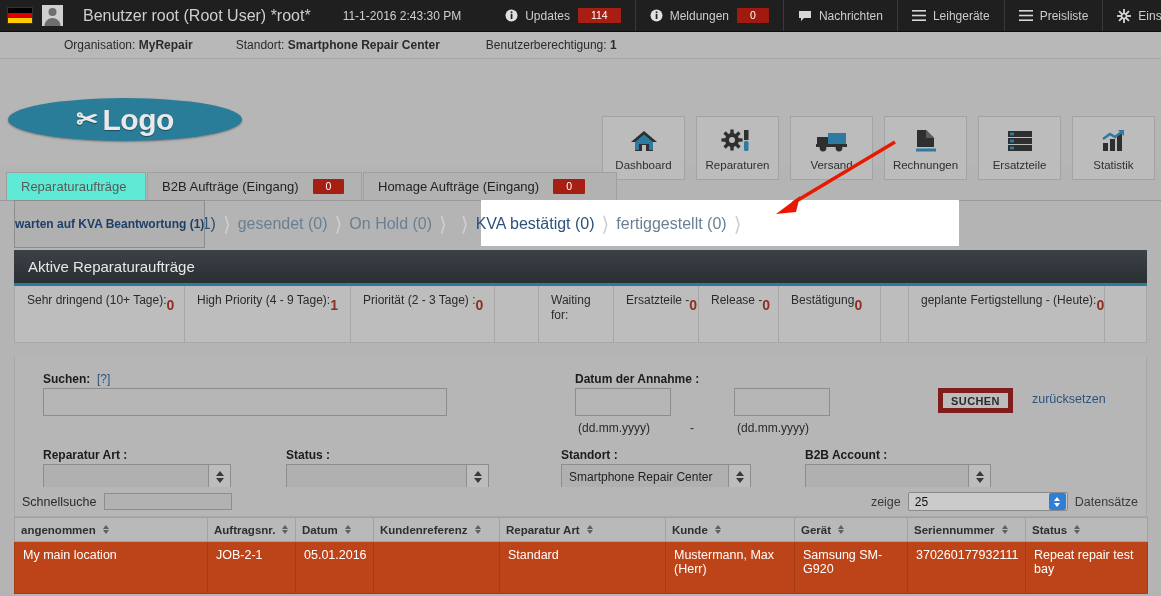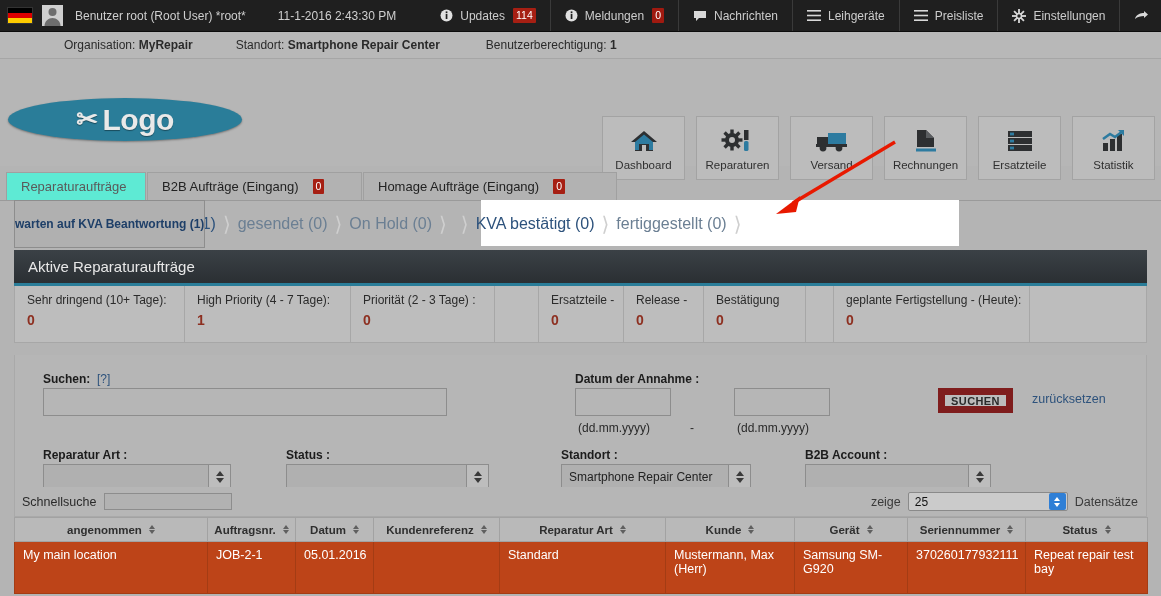--- a/index.html
+++ b/index.html
@@ -17,29 +17,29 @@
     height:31px;background:#1f1f1f;
     display:flex;align-items:center;
     border-bottom:1px solid #0c0c0c;
   }
   .flag{width:26px;height:17px;margin-left:7px;flex:0 0 auto;
         background:linear-gradient(to bottom,#000 0 33.3%,#d00 33.3% 66.6%,#fc0 66.6% 100%);
         border:1px solid #333;box-sizing:border-box;}
   .avatar{width:21px;height:21px;margin-left:9px;background:#cfcfcf;
           display:flex;align-items:flex-end;justify-content:center;overflow:hidden;flex:0 0 auto;}
   .avatar svg{display:block;}
-  .topuser{color:#cfcfcf;font-size:12px;margin-left:12px;white-space:nowrap;}
+  .topuser{color:#cfcfcf;font-size:16px;margin-left:20px;white-space:nowrap;}
   .topdate{color:#cfcfcf;font-size:12px;margin-left:32px;white-space:nowrap;}
   .topnav{display:flex;align-items:center;margin-left:30px;height:31px;}
   .topitem{display:flex;align-items:center;height:31px;padding:0 14px;
            color:#cdcdcd;font-size:12px;white-space:nowrap;border-left:1px solid #3a3a3a;cursor:pointer;}
   .topitem:first-child{border-left:none;}
   .topitem .ti{margin-right:7px;display:flex;align-items:center;color:#d8d8d8;}
   .badge{display:inline-block;background:#a61f13;color:#fff;font-size:10.5px;
-         padding:1px 3px;margin-left:8px;border-radius:1px;line-height:13px;}
+         padding:1px 13px;margin-left:8px;border-radius:1px;line-height:13px;}
   .badge.zero{background:#a01a10;}
 
   
   .infobar{height:26px;background:#b8b8b8;border-bottom:1px solid #a6a6a6;
            display:flex;align-items:center;font-size:12px;color:#2a2a2a;}
   .infobar .cell{margin-left:0;white-space:nowrap;}
   .infobar .c1{margin-left:64px;}
   .infobar .c2{margin-left:43px;}
   .infobar .c3{margin-left:46px;}
   .infobar b{font-weight:bold;}
@@ -82,35 +82,35 @@
   .crumbhl{position:absolute;left:481px;top:200px;width:478px;height:46px;background:#fff;}
 
   
   .panel{position:absolute;left:14px;top:250px;width:1133px;}
   .panel-head{height:33px;background:linear-gradient(to bottom,#3b4146,#2a2f33);
               color:#e8e8e8;font-size:15px;display:flex;align-items:center;padding-left:14px;
               border-bottom:3px solid #2a7d99;}
   .statrow{display:flex;background:#bdbdbd;border:1px solid #a7a7a7;border-top:none;
            height:57px;box-sizing:border-box;}
   .stat{border-right:1px solid #a7a7a7;padding:7px 0 0 12px;box-sizing:border-box;
-        display:flex;flex-direction:column;justify-content:flex-start;}
+        display:flex;flex-direction:row;justify-content:flex-start;}
   .stat:last-child{border-right:none;}
   .stat .sl{font-size:12px;color:#2b2b2b;line-height:15px;white-space:nowrap;}
   .stat .sv{font-size:14px;color:#8d2f20;font-weight:bold;margin-top:4px;}
   .stat.wf .sl{white-space:normal;width:54px;}
 
   
   .form{position:absolute;left:14px;top:355px;width:1133px;height:146px;
         background:#b6b6b6;border:1px solid #a9a9a9;border-top:none;box-sizing:border-box;}
   .lbl{font-size:12px;font-weight:bold;color:#1c1c1c;position:absolute;white-space:nowrap;}
   .inp{position:absolute;background:#b6b6b6;border:1px solid #8d8d8d;box-sizing:border-box;
        font-size:12px;font-family:"Liberation Sans",sans-serif;color:#222;padding:2px 5px;}
   .hint{position:absolute;font-size:12px;color:#2a2a2a;}
   .help{position:absolute;font-size:12px;color:#2d527c;cursor:pointer;}
-  .sbtn{position:absolute;background:#bcbcbc;border:7px solid #7f1d1d;
+  .sbtn{position:absolute;background:#bcbcbc;border:5px solid #7f1d1d;
         font-size:11px;letter-spacing:.4px;color:#2a2a2a;font-weight:bold;
         display:flex;align-items:center;justify-content:center;cursor:pointer;box-sizing:border-box;}
   .reset{position:absolute;font-size:12.5px;color:#2d527c;cursor:pointer;}
   .sel{position:absolute;box-sizing:border-box;background:#b0b0b0;border:1px solid #8d8d8d;
        display:flex;align-items:center;font-size:12px;color:#222;cursor:pointer;}
   .sel .stxt{padding-left:7px;flex:1;white-space:nowrap;overflow:hidden;}
   .sel .sarr{width:21px;height:100%;border-left:1px solid #8d8d8d;background:#bdbdbd;
              display:flex;flex-direction:column;align-items:center;justify-content:center;gap:2px;}
   .sel .sarr i{display:block;width:0;height:0;border-left:4px solid transparent;border-right:4px solid transparent;}
   .sel .sarr i.up{border-bottom:5px solid #3a3a3a;}
@@ -134,21 +134,21 @@
   .zsel .zarr i{display:block;width:0;height:0;border-left:3.5px solid transparent;border-right:3.5px solid transparent;}
   .zsel .zarr i.up{border-bottom:4px solid #fff;}
   .zsel .zarr i.dn{border-top:4px solid #fff;}
 
   
   .tbl{position:absolute;left:14px;top:517px;width:1133px;border-collapse:collapse;
        table-layout:fixed;}
   .tbl th{background:#b9b9b9;border:1px solid #a2a2a2;height:24px;
           font-size:11.5px;color:#2f2f2f;font-weight:bold;padding:0 6px;
           box-sizing:border-box;white-space:nowrap;cursor:pointer;}
-  .tbl th .thi{display:flex;align-items:center;justify-content:center;gap:7px;}
+  .tbl th .thi{display:flex;align-items:center;justify-content:flex-start;gap:7px;}
   .tbl td{background:#bd4418;border:1px solid #a43c14;color:#fff;font-size:12.5px;
           padding:6px 8px;vertical-align:top;height:52px;box-sizing:border-box;}
   .sorticon{display:inline-flex;flex-direction:column;gap:1px;}
   .sorticon i{display:block;width:0;height:0;border-left:3.5px solid transparent;border-right:3.5px solid transparent;}
   .sorticon i.up{border-bottom:4px solid #5f5f5f;}
   .sorticon i.dn{border-top:4px solid #5f5f5f;}
 
   
   .arrow{position:absolute;left:0;top:0;width:1161px;height:596px;pointer-events:none;}
 </style>
@@ -378,28 +378,31 @@
   </div>
 
   <div class="panel">
     <div class="panel-head">Aktive Reparaturaufträge</div>
     <div class="statrow">
       <div class="stat" style="width:170px;">
         <span class="sl">Sehr dringend (10+ Tage):</span>
         <span class="sv">0</span>
       </div>
       <div class="stat" style="width:166px;">
-        <span class="sl">High Priority (4 - 7 Tage):</span>
+        <span class="sl">High Priority (4 - 9 Tage):</span>
         <span class="sv">1</span>
       </div>
       <div class="stat" style="width:144px;">
         <span class="sl">Priorität (2 - 3 Tage) :</span>
         <span class="sv">0</span>
       </div>
       <div class="stat" style="width:44px;"></div>
+      <div class="stat wf" style="width:75px;">
+        <span class="sl">Waiting for:</span>
+      </div>
       <div class="stat" style="width:85px;">
         <span class="sl">Ersatzteile -</span>
         <span class="sv">0</span>
       </div>
       <div class="stat" style="width:80px;">
         <span class="sl">Release -</span>
         <span class="sv">0</span>
       </div>
       <div class="stat" style="width:102px;">
         <span class="sl">Bestätigung</span>

